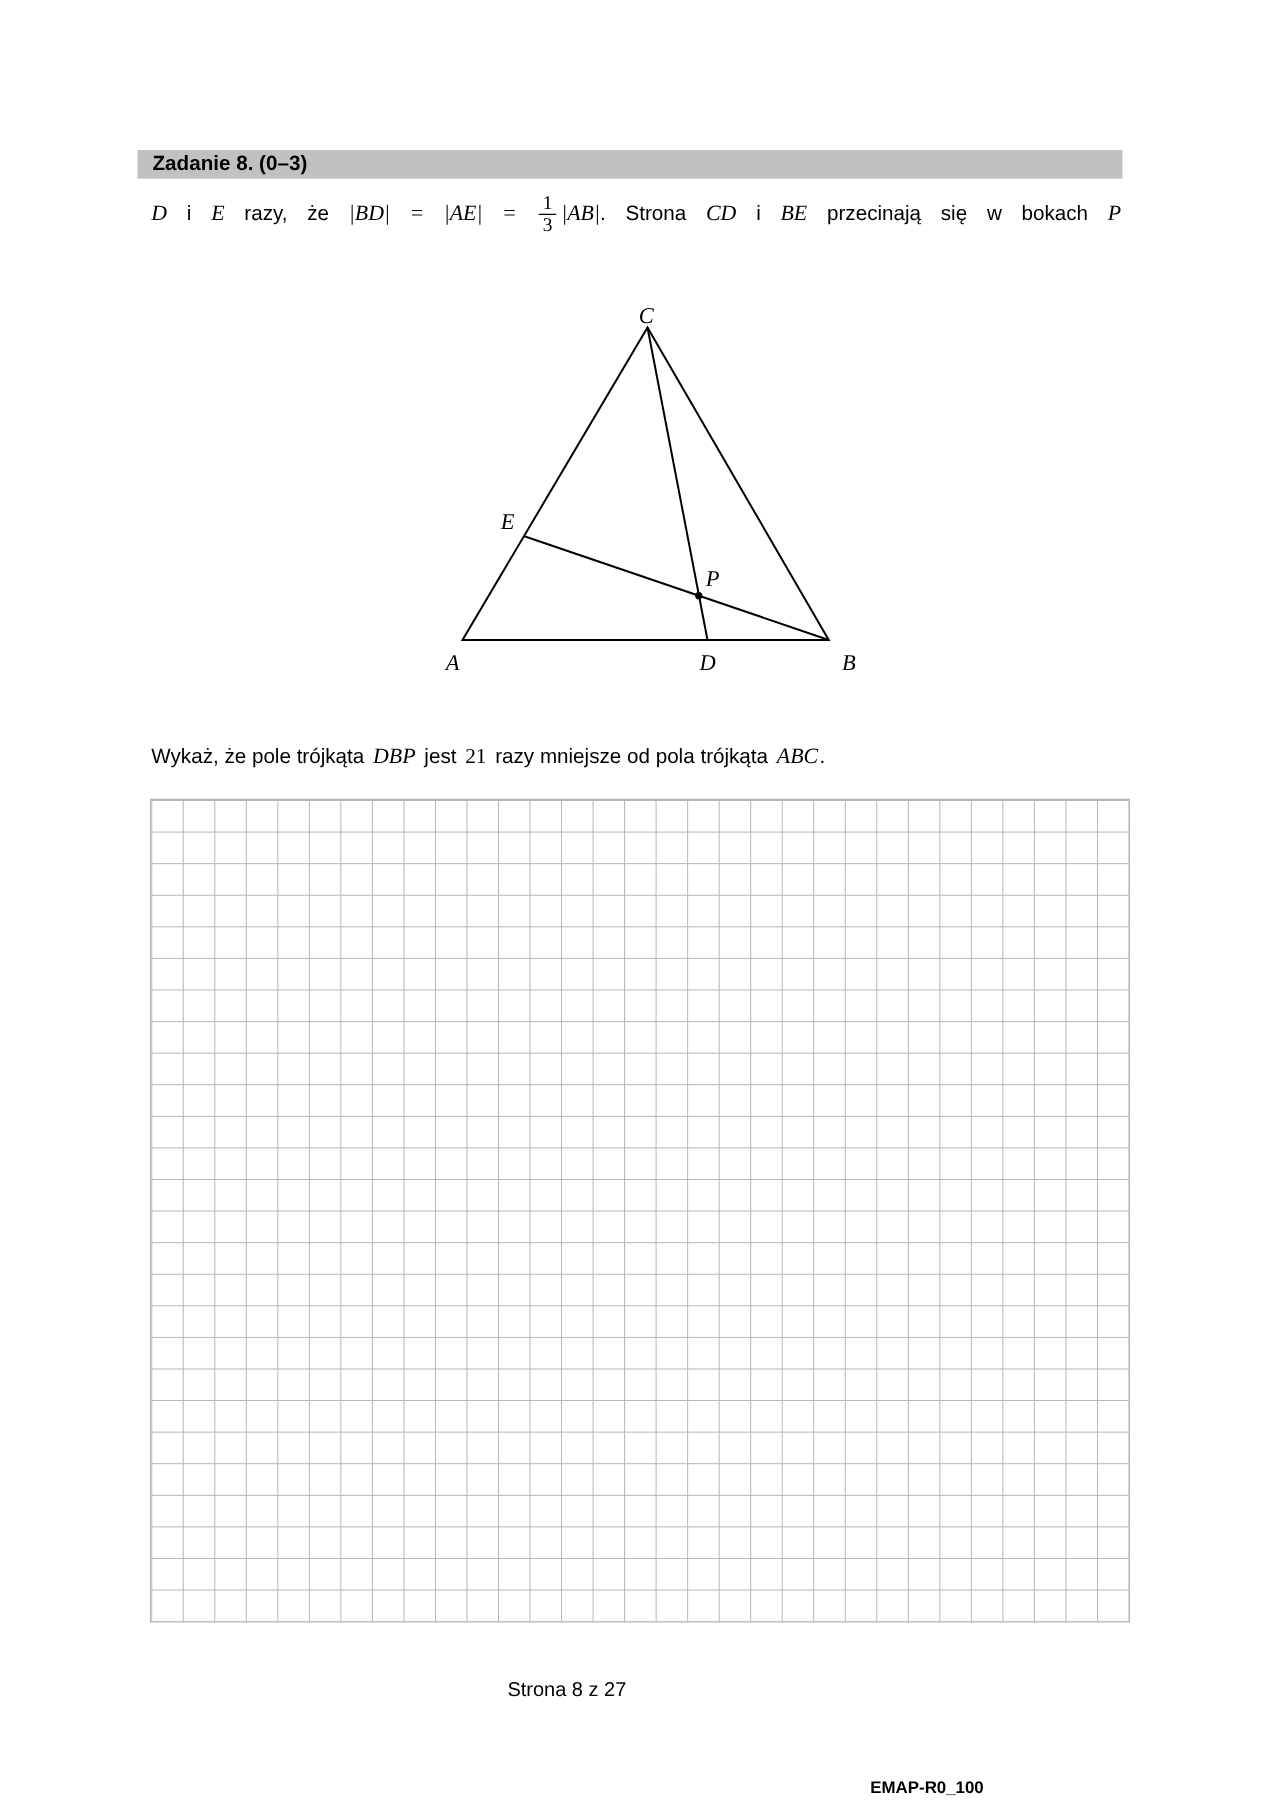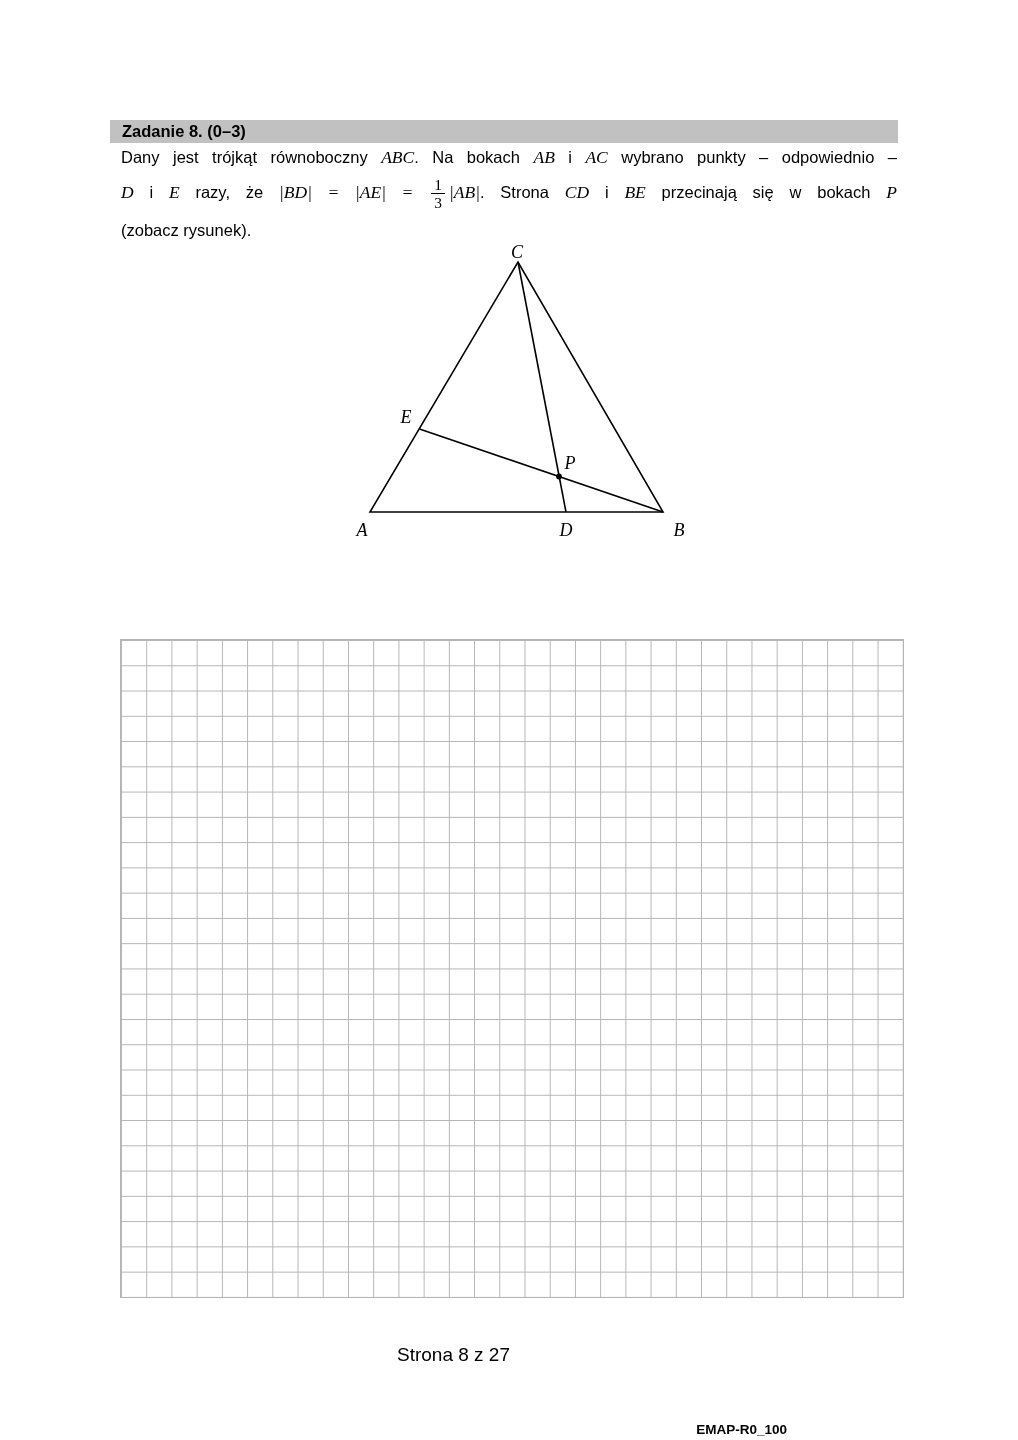--- a/index.html
+++ b/index.html
@@ -40,57 +40,56 @@
 
   
   .answer-grid{position:absolute;left:120px;top:639px;width:782px;height:657px;
     border:1px solid #b5b5b5;
     background-image:
       linear-gradient(to right,#b5b5b5 1px,transparent 1px),
       linear-gradient(to bottom,#b5b5b5 1px,transparent 1px);
     background-size:25.23px 25.27px;}
 
   
-  .footer-page{position:absolute;left:0;top:1344px;width:100%;text-align:center;font-size:19px;}
+  .footer-page{position:absolute;left:0;top:1344px;width:100%;text-align:center;font-size:16px;}
   .footer-code{position:absolute;top:1422px;right:120px;font-size:13.5px;font-weight:bold;}
 </style>
 </head>
 <body>
 
 <div class="page">
 
   <div class="header-bar">
     <div class="header-title">Zadanie 8. (0–3)</div>
   </div>
 
   <div class="statement">
-    <div class="s-line1 line-just"><span>Dany jest trójkąt równoboczny</span> <span class="math">ABC</span><span>. Na bokach</span> <span class="math">AB</span> <span>i</span> <span class="math">AC</span> <span>wybrano punkty – odpowiednio –</span></div>
     <div class="s-line2 line-just"><span class="math">D</span> <span>i</span> <span class="math">E</span> <span>razy, że</span> <span class="math">|BD| = |AE| =</span> <span class="frac">
           <span class="frac-num">1</span>
           <span class="frac-den">3</span>
         </span><span class="math">|AB|</span><span>. Strona</span> <span class="math">CD</span> <span>i</span> <span class="math">BE</span> <span>przecinają się w bokach</span> <span class="math">P</span></div>
-    <div class="s-line3"><span>(zobacz rysunek).</span></div>
   </div>
 
   <div class="figure">
     <svg viewBox="0 0 380 305" xmlns="http://www.w3.org/2000/svg">
       <g stroke="#000" stroke-width="1.6" fill="none">
         <path d="M 40 272 L 333 272 L 188 22 Z"></path>
         <line x1="188" y1="22" x2="236" y2="272"></line>
         <line x1="333" y1="272" x2="89.5" y2="189"></line>
       </g>
       <circle cx="229" cy="236.5" r="2.9" fill="#000"></circle>
       <text class="fig-label" x="187" y="18" text-anchor="middle">C</text>
       <text class="fig-label" x="76" y="183" text-anchor="middle">E</text>
       <text class="fig-label" x="240" y="229" text-anchor="middle">P</text>
       <text class="fig-label" x="32" y="296" text-anchor="middle">A</text>
       <text class="fig-label" x="236" y="296" text-anchor="middle">D</text>
       <text class="fig-label" x="349" y="296" text-anchor="middle">B</text>
     </svg>
   </div>
 
+  <div class="prompt"><span>Wykaż, że pole trójkąta</span><span class="math">DBP</span><span>jest</span><span class="num">21</span><span>razy mniejsze od pola trójkąta</span><span class="math tight">ABC</span><span>.</span></div>
 
   <div class="answer-grid"></div>
 
   <div class="footer-page">Strona 8 z 27</div>
   <div class="footer-code">EMAP-R0_100</div>
 
 </div>
 
 </body></html>

